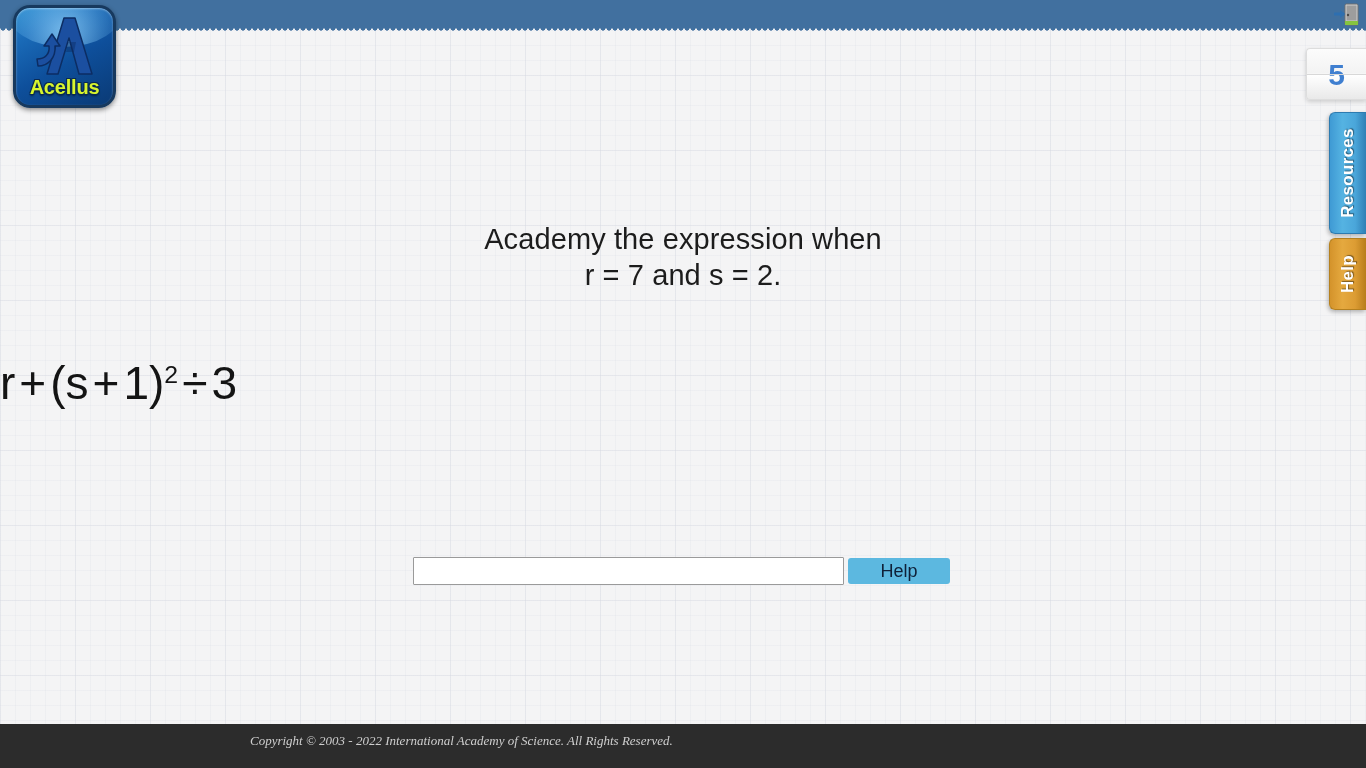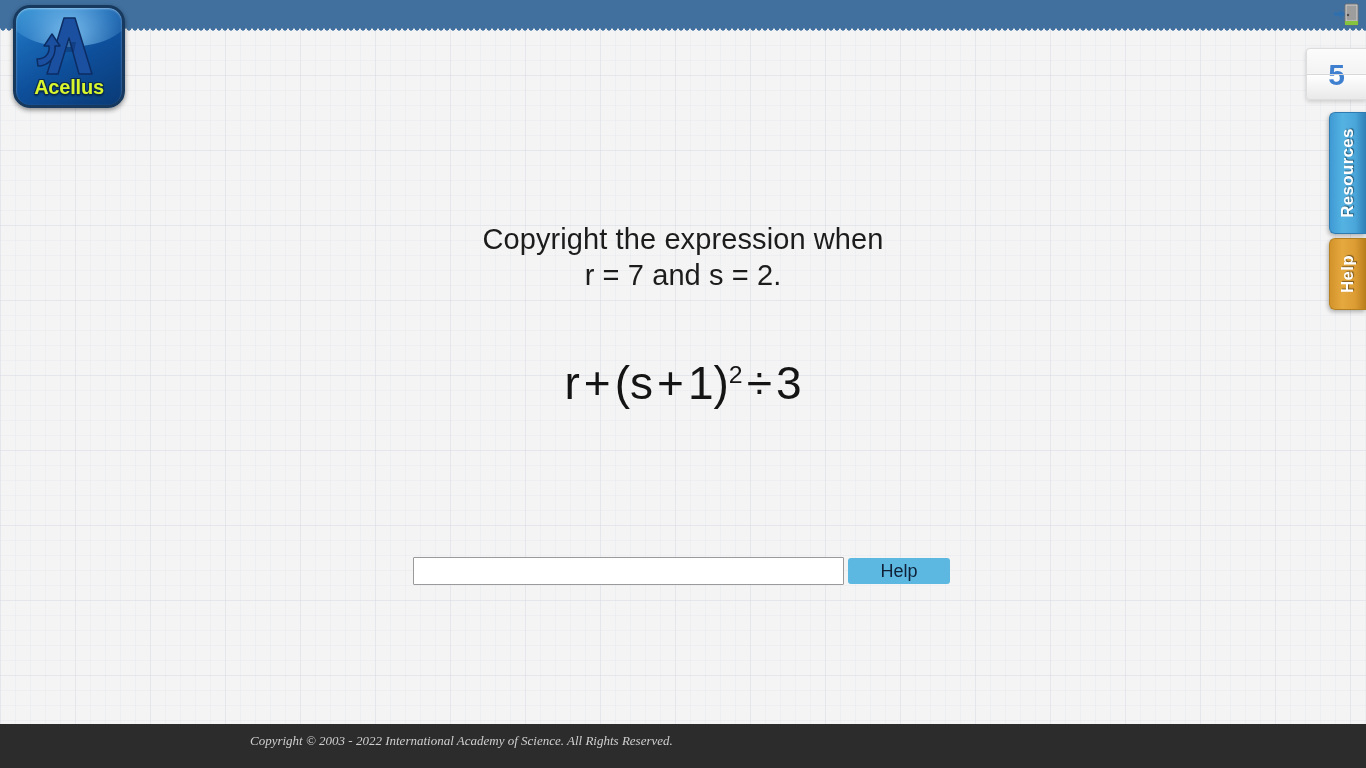--- a/index.html
+++ b/index.html
@@ -48,21 +48,21 @@
     font-weight: bold;
     color: #ffffff;
     letter-spacing: 0.1px;
     white-space: nowrap;
   }
 
   
   .logo {
     position: absolute;
     left: 13px; top: 5px;
-    width: 112px; height: 103px;
+    width: 103px; height: 103px;
     border-radius: 17px;
     background: linear-gradient(150deg, #2f8fd0 0%, #1a6bb8 22%, #0e4f9b 55%, #0a3a75 100%);
     border: 3px solid #17395e;
     box-shadow: 0 2px 5px rgba(0,0,0,0.45), inset 0 1px 2px rgba(255,255,255,0.5);
     overflow: hidden;
     z-index: 30;
   }
   .logo-sheen {
     position: absolute;
     left: -10%; top: -38%;
@@ -168,21 +168,21 @@
     font-size: 29px;
     color: #1c1c1c;
     line-height: 36px;
     letter-spacing: 0.1px;
   }
   .question-line2 { display: block; }
 
   .expression {
     position: absolute;
     left: 0; right: 0; top: 352px;
-    text-align: center;
+    text-align: left;
     font-size: 46px;
     color: #141414;
     line-height: 62px;
     white-space: nowrap;
   }
   .expression .op { padding: 0 4px; }
   .expression sup {
     font-size: 0.54em;
     vertical-align: super;
     line-height: 0;
@@ -276,21 +276,21 @@
   </div>
 
   <div class="side-tab tab-resources">
     <span>Resources</span>
   </div>
   <div class="side-tab tab-help">
     <span>Help</span>
   </div>
 
   <div class="question">
-    <span>Copyright the expression when</span>
+    <span>Academy the expression when</span>
     <span class="question-line2">r = 7 and s = 2.</span>
   </div>
 
   <div class="expression">
     <span>r</span><span class="op">+</span><span>(</span><span>s</span><span class="op">+</span><span>1</span><span>)</span><sup>2</sup><span class="op">÷</span><span>3</span>
   </div>
 
   <div class="answer-row">
     <input class="answer-input" type="text" autofocus="" placeholder="" style="">
     <button class="enter-button">Help</button>

